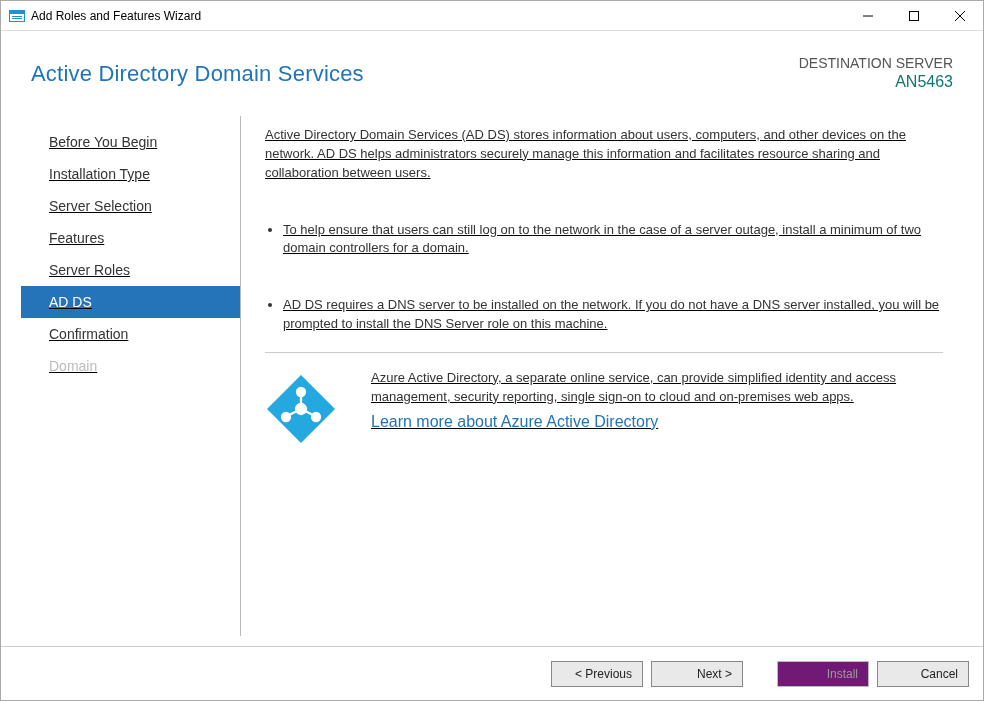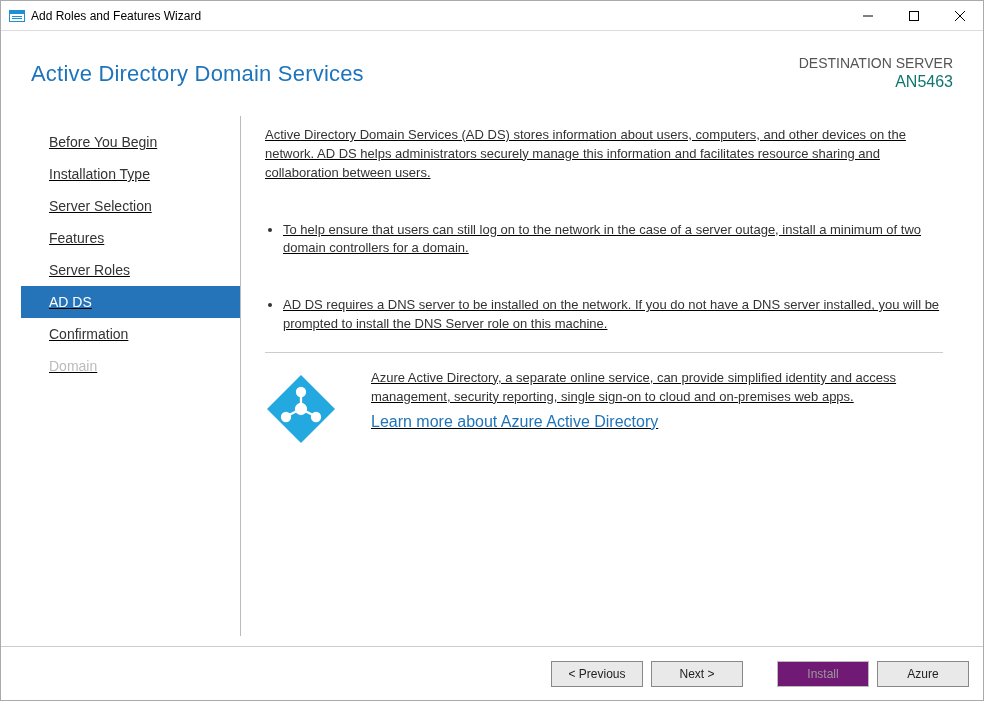--- a/index.html
+++ b/index.html
@@ -141,20 +141,21 @@
     }
     .btn {
       min-width: 92px;
       height: 26px;
       border: 1px solid #888;
       background: #e9e9e9;
       font-size: 12px;
       color: #222;
       padding: 0 10px;
       cursor: default;
+      text-align: right;
     }
     .btn.disabled {
       color: #999;
       border-color: #bbb;
       background: #701a75;
     }
     .btn-gap { width: 18px; }
   </style>
 </head>
 <body>
@@ -242,16 +243,16 @@
       </div>
     </div>
 
   </div>
 
   <div class="footer">
     <button class="btn">&lt; Previous</button>
     <button class="btn">Next &gt;</button>
     <span class="btn-gap"></span>
     <button class="btn disabled">Install</button>
-    <button class="btn">Azure</button>
+    <button class="btn">Cancel</button>
   </div>
 
 </div>
 
 </body></html>

